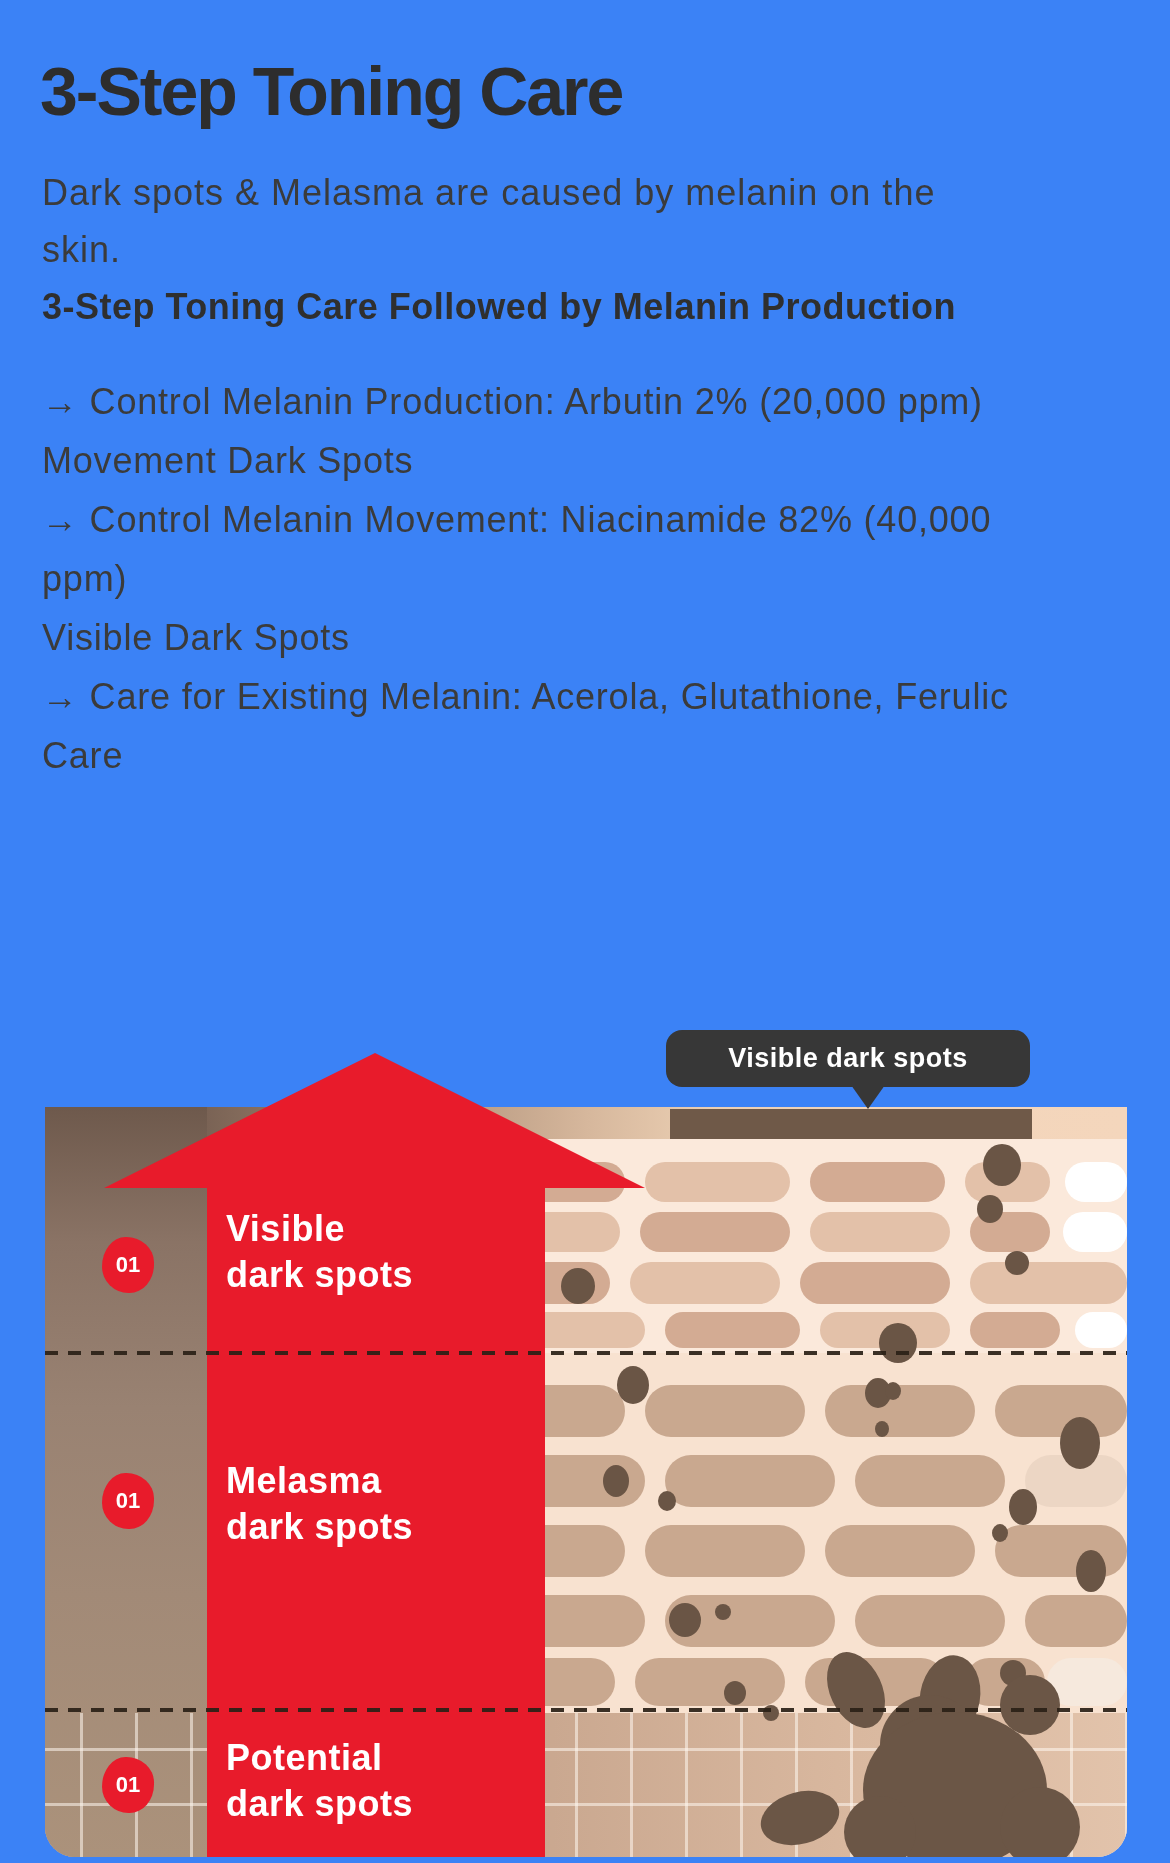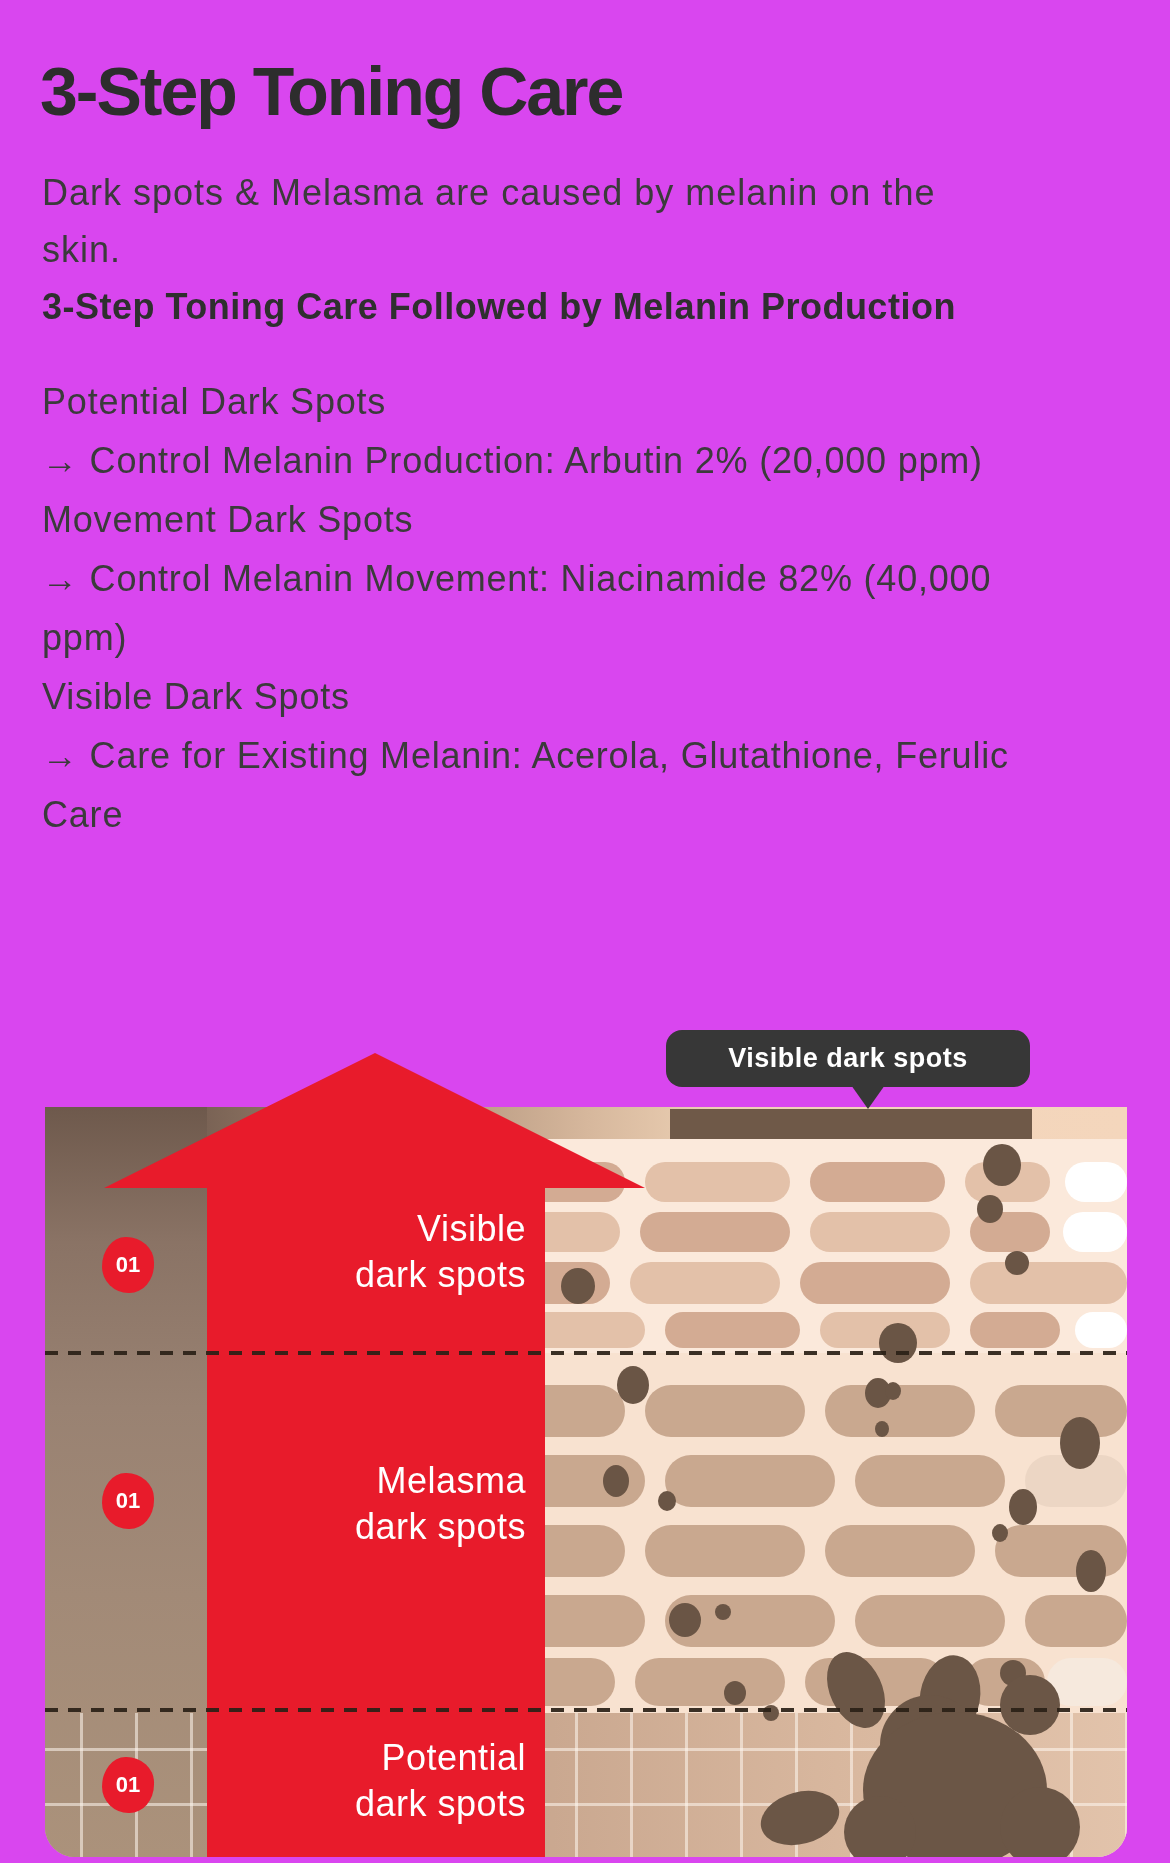--- a/index.html
+++ b/index.html
@@ -1,16 +1,16 @@
 <!DOCTYPE html>
 <html><head>
 <meta charset="utf-8">
 <style>
   html,body{margin:0;padding:0;background:#ffffff;}
-  .page{position:relative;width:1170px;height:1863px;background:#d946ef;overflow:hidden;
+  .page{position:relative;width:1170px;height:1863px;background:#3b82f6;overflow:hidden;
         font-family:"Liberation Sans","DejaVu Sans",sans-serif;}
   
   .title{position:absolute;left:40px;top:6px;font-size:68px;font-weight:700;color:#2d2d2d;
          letter-spacing:-2px;white-space:nowrap;}
   .intro{position:absolute;left:42px;top:164px;font-size:36px;line-height:57px;color:#3b3b3b;
          letter-spacing:1px;white-space:nowrap;}
   .intro .bold{font-weight:700;letter-spacing:0.5px;color:#2f2f2f;}
   .steps{position:absolute;left:42px;top:372px;font-size:36px;line-height:59px;color:#3b3b3b;
          letter-spacing:0.8px;white-space:nowrap;}
   
@@ -33,22 +33,22 @@
         background:repeating-linear-gradient(90deg,#2a2016 0 13px,transparent 13px 23px);}
   .dash1{top:1351px;} .dash2{top:1708px;}
   
   .arrow{position:absolute;left:104px;top:1053px;width:541px;height:804px;z-index:5;}
   
   .badge{position:absolute;width:52px;height:56px;display:flex;align-items:center;justify-content:center;
          color:#ffffff;font-size:22px;font-weight:700;z-index:8;
          border-radius:46% 54% 48% 52% / 54% 46% 52% 48%;}
   .b3{left:102px;top:1237px;} .b2{left:102px;top:1473px;} .b1{left:102px;top:1757px;}
   
-  .zlabel{position:absolute;left:226px;width:300px;text-align:right;color:#ffffff;
-          font-size:36px;font-weight:400;line-height:46px;z-index:8;letter-spacing:0.5px;}
+  .zlabel{position:absolute;left:226px;width:300px;text-align:left;color:#ffffff;
+          font-size:36px;font-weight:700;line-height:46px;z-index:8;letter-spacing:0.5px;}
   .l3{top:1206px;} .l2{top:1458px;} .l1{top:1735px;}
   
   .tooltip{position:absolute;left:666px;top:1030px;width:364px;height:57px;border-radius:16px;
            display:flex;align-items:center;justify-content:center;color:#ffffff;font-size:27px;
            font-weight:700;letter-spacing:0.5px;z-index:9;}
   .tooltip-pointer{position:absolute;left:851px;top:1085px;width:0;height:0;z-index:9;
            border-left:17px solid transparent;border-right:17px solid transparent;
            border-top:24px solid #373737;}
 </style>
 </head>
@@ -58,21 +58,20 @@
 
   <h1 class="title">3-Step Toning Care</h1>
 
   <div class="intro">
     <div>Dark spots &amp; Melasma are caused by melanin on the</div>
     <div>skin.</div>
     <div class="bold">3-Step Toning Care Followed by Melanin Production</div>
   </div>
 
   <div class="steps">
-    <div>Potential Dark Spots</div>
     <div>→ Control Melanin Production: Arbutin 2% (20,000 ppm)</div>
     <div>Movement Dark Spots</div>
     <div>→ Control Melanin Movement: Niacinamide 82% (40,000</div>
     <div>ppm)</div>
     <div>Visible Dark Spots</div>
     <div>→ Care for Existing Melanin: Acerola, Glutathione, Ferulic</div>
     <div>Care</div>
   </div>
 
   <div class="canvas">

